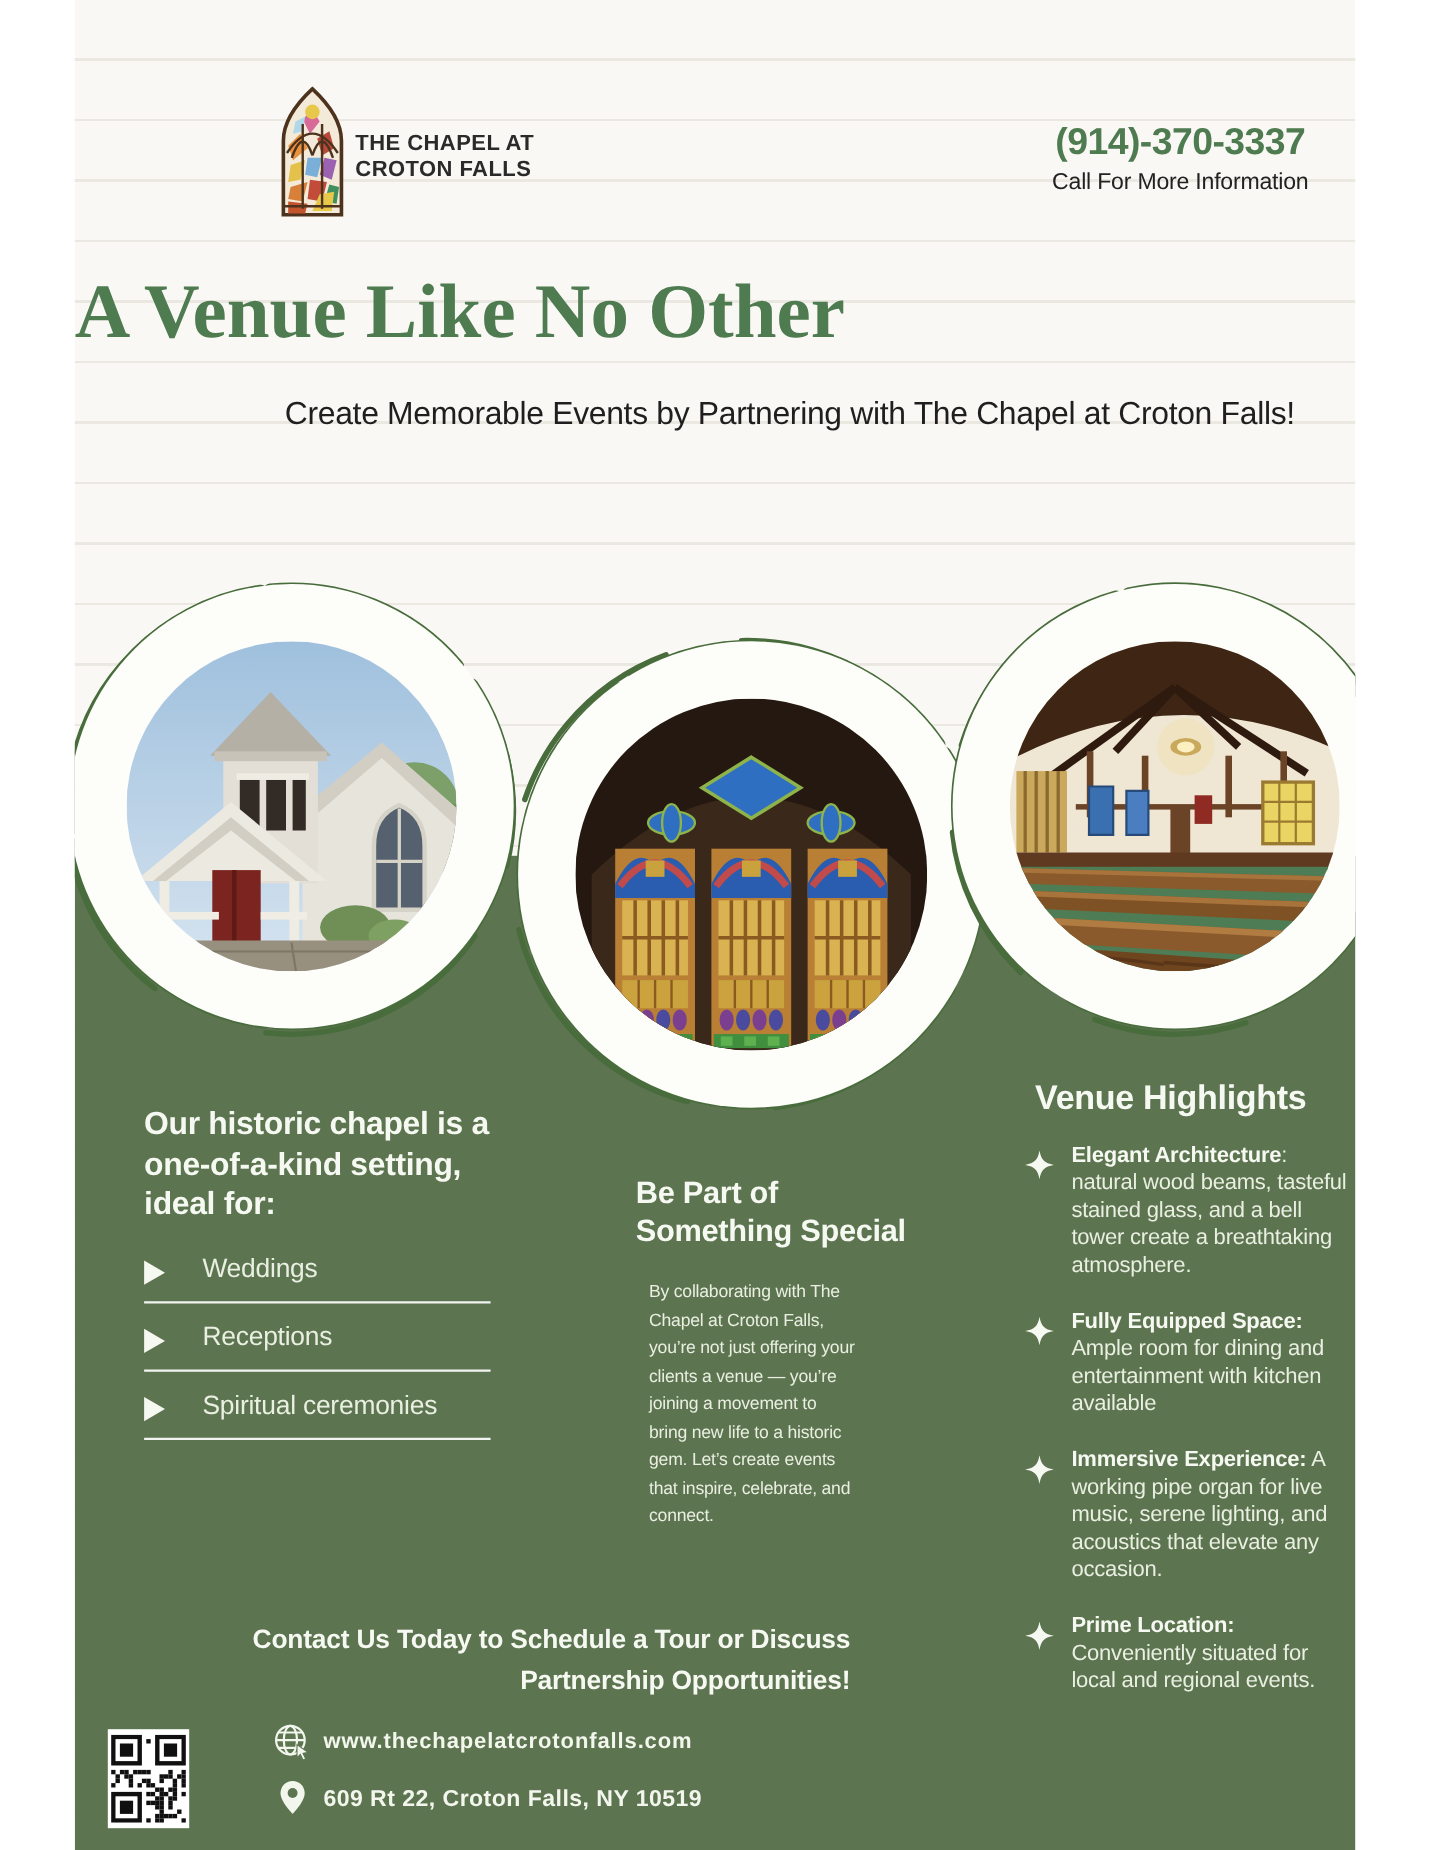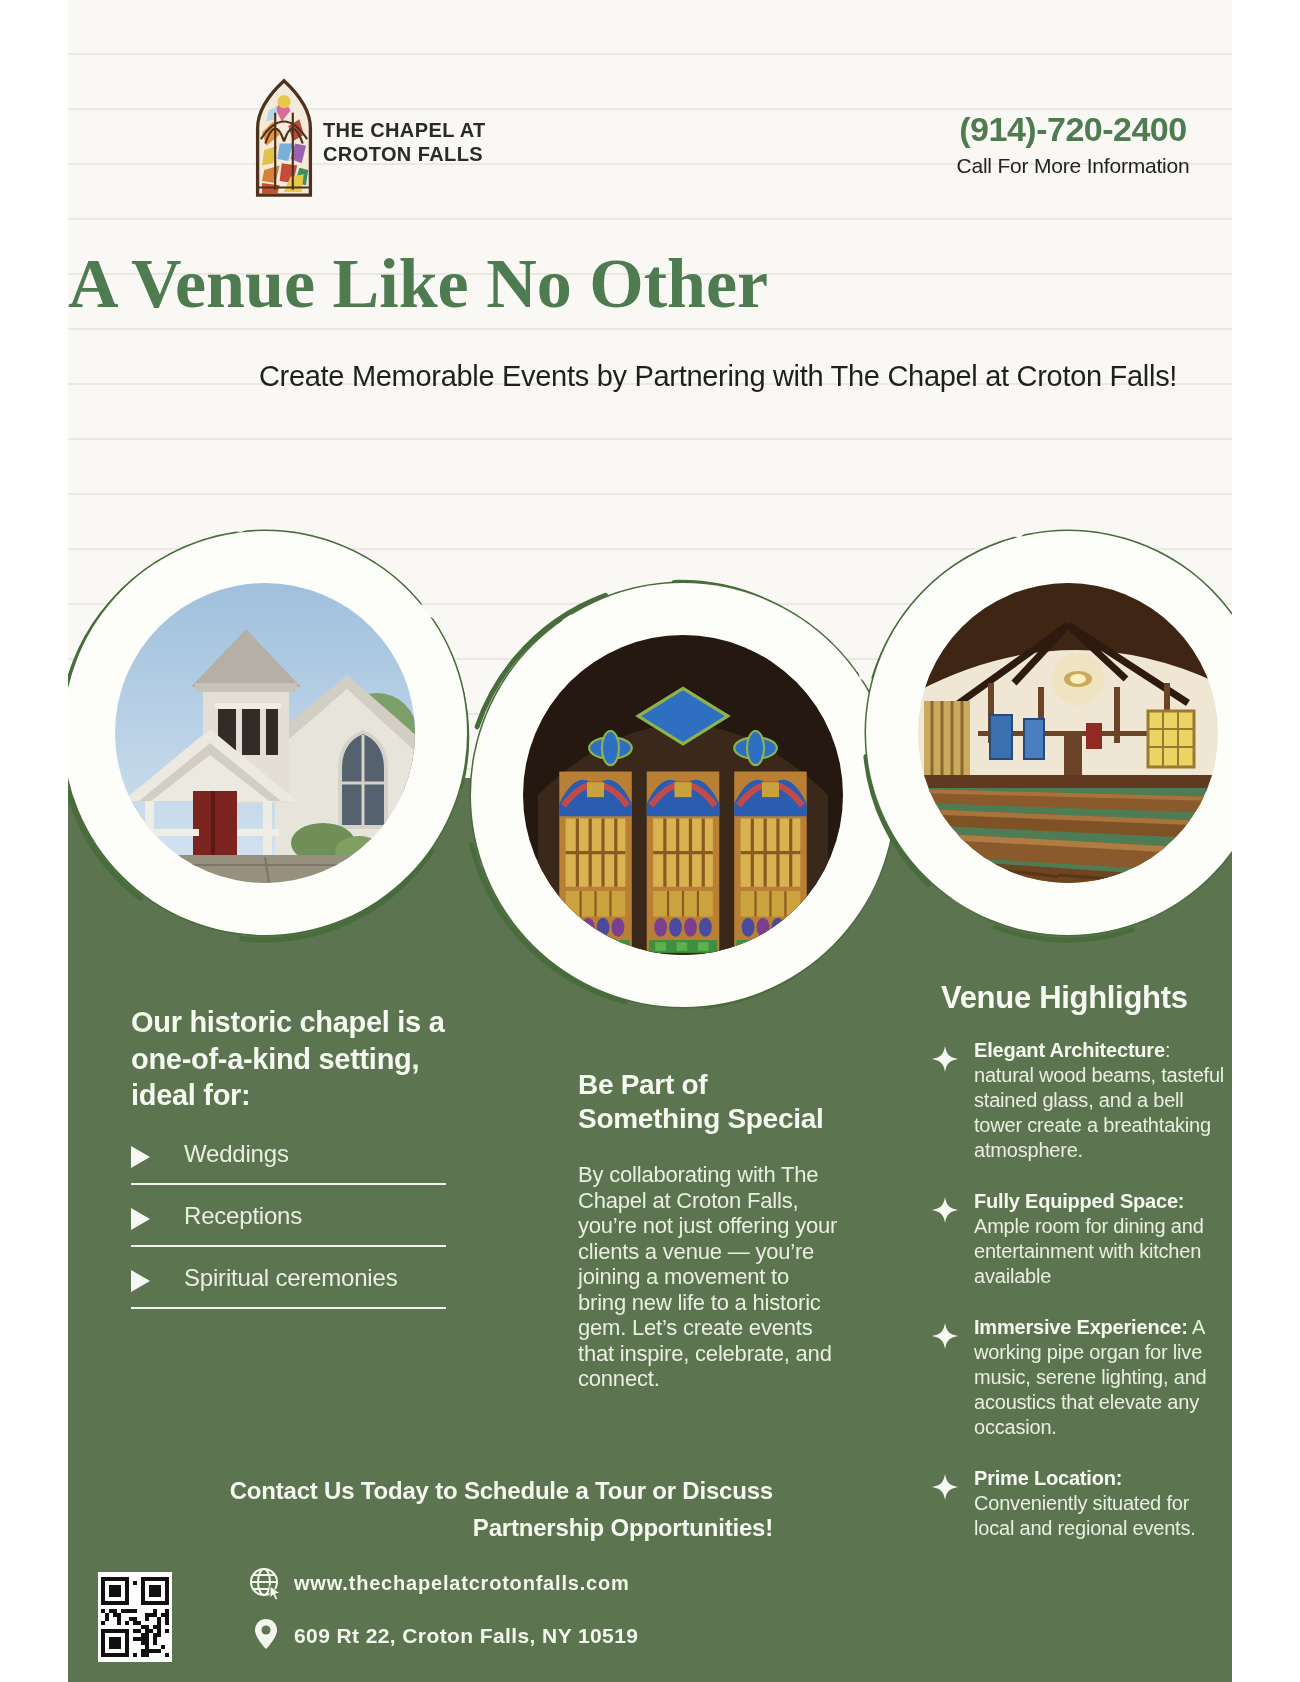--- a/index.html
+++ b/index.html
@@ -38,21 +38,21 @@
     color:#f6f9f1;white-space:pre-line;letter-spacing:-.3px;}
   .ideal ul{list-style:none;margin:0;padding:0;}
   .ideal li{display:flex;align-items:flex-end;padding-bottom:15px;margin-bottom:17px;
     border-bottom:2px solid rgba(255,255,255,.92);}
   .ideal .tri{width:0;height:0;border-left:19px solid #f6f9f1;border-top:11px solid transparent;
     border-bottom:11px solid transparent;margin-right:34px;flex:0 0 auto;}
   .ideal .item-label{font-size:24px;letter-spacing:-.2px;}
   .bepart{position:absolute;left:510px;top:1068px;width:300px;color:var(--light);}
   .bepart h2{margin:0 0 26px 0;font-size:28px;line-height:1.22;font-weight:bold;
     color:#f6f9f1;white-space:pre-line;letter-spacing:-.3px;}
-  .bepart p{margin:0;font-size:22px;line-height:25.5px;white-space:pre;letter-spacing:-.2px;}
+  .bepart p{margin:12px;font-size:16px;line-height:25.5px;white-space:pre;letter-spacing:-.2px;}
   .highlights{position:absolute;left:862px;top:980px;width:330px;color:var(--light);}
   .highlights h2{margin:0 0 22px 11px;font-size:31px;font-weight:bold;color:#f6f9f1;letter-spacing:-.3px;}
   .hl-item{display:flex;margin-bottom:26px;}
   .hl-star{flex:0 0 30px;margin-top:8px;}
   .hl-text{margin-left:14px;font-size:20px;line-height:25px;white-space:pre;letter-spacing:-.2px;}
   .hl-text b{color:#f6f9f1;}
   
   .cta{position:absolute;left:95px;top:1472px;width:610px;text-align:right;
     font-size:24px;font-weight:bold;color:#f6f9f1;line-height:1.55;white-space:pre-line;letter-spacing:-.2px;}
   .qr-box{position:absolute;left:30px;top:1572px;width:74px;height:90px;background:#ffffff;
@@ -93,21 +93,21 @@
         <path d="M9,56 Q30,24 51,56"></path>
         <path d="M13,60 Q22,34 30,58"></path>
         <path d="M30,58 Q38,34 47,60"></path>
         <line x1="7" y1="100" x2="53" y2="100"></line>
       </g>
     </svg>
   </div>
   <div class="brand">THE CHAPEL AT
 CROTON FALLS</div>
   <div class="phone-block">
-    <div class="phone">(914)-720-2400</div>
+    <div class="phone">(914)-370-3337</div>
     <div class="phone-caption">Call For More Information</div>
   </div>
 
   <div class="title">A Venue Like No Other</div>
   <div class="subtitle">Create Memorable Events by Partnering with The Chapel at Croton Falls!</div>
 
   <div class="green-panel"></div>
 
   <div class="circle c-left">
     <svg class="brush" viewBox="0 0 432 432">

